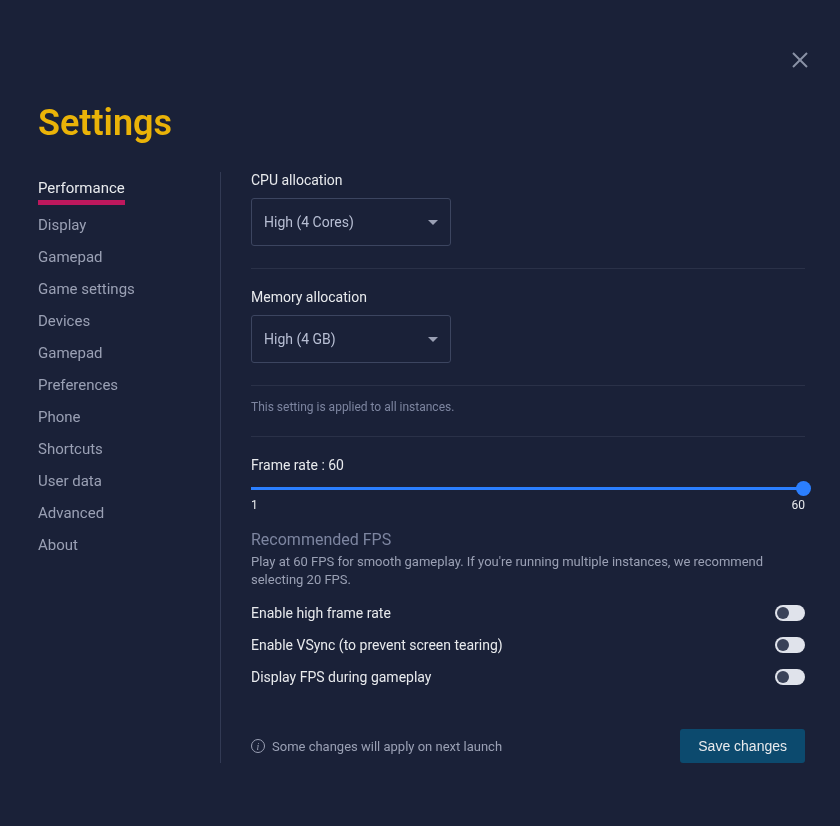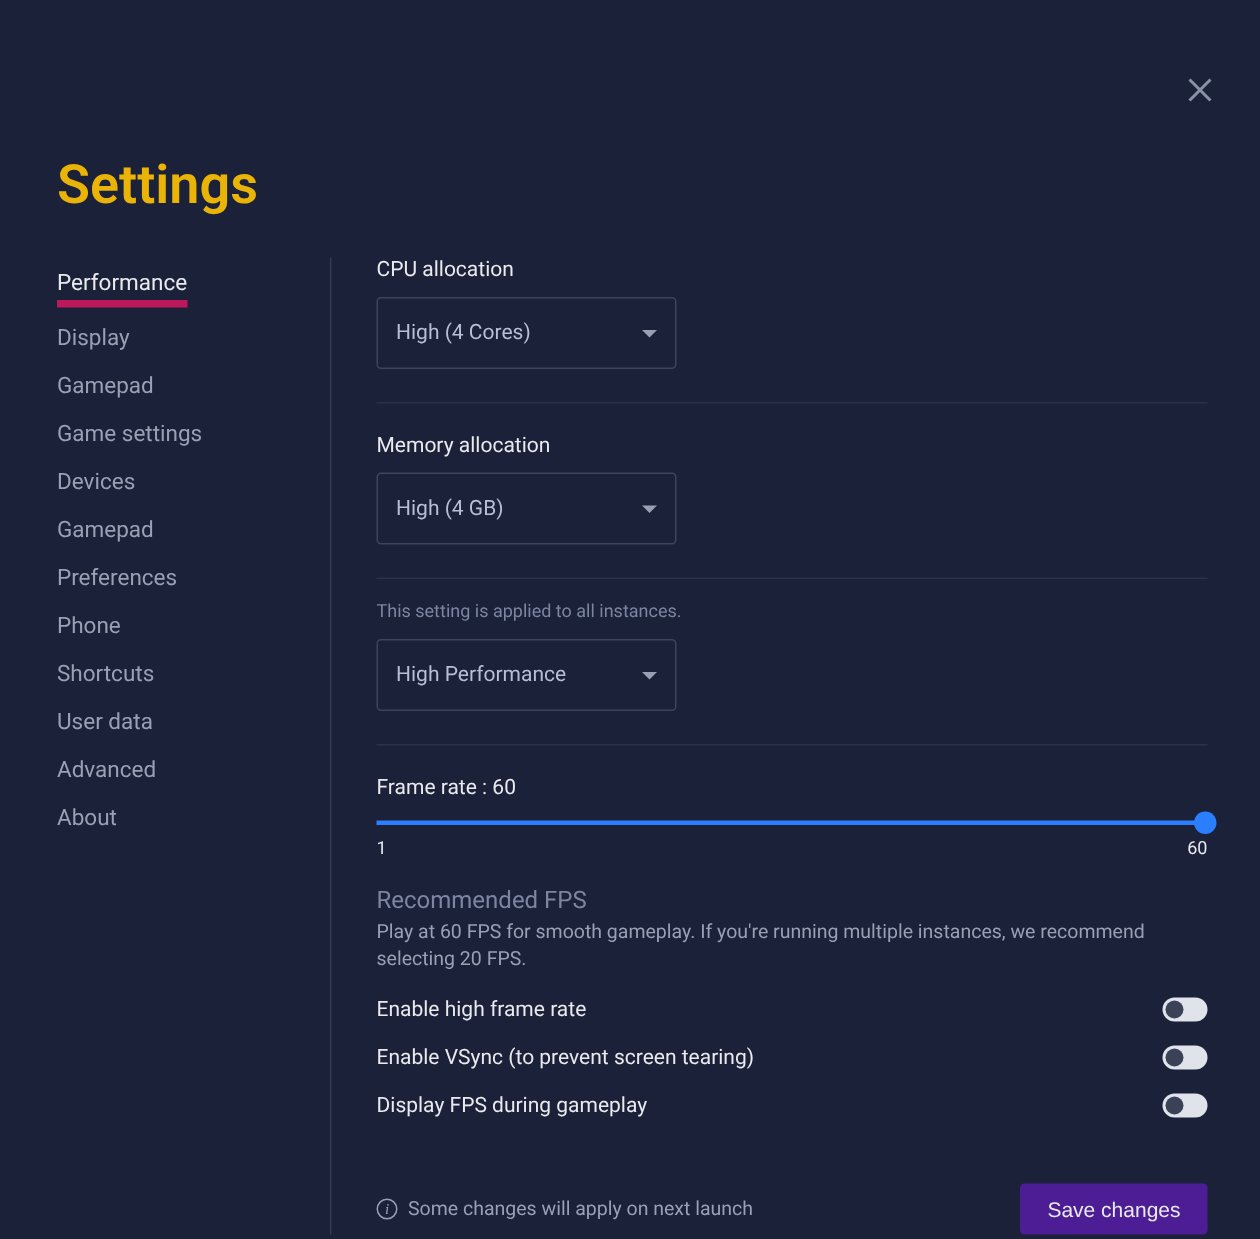--- a/index.html
+++ b/index.html
@@ -193,21 +193,21 @@
       border-radius: 50%;
       color: #9aa0b4;
       font-size: 10px;
       display: inline-flex;
       align-items: center;
       justify-content: center;
       font-style: italic;
       font-family: serif;
     }
     .save-btn {
-      background: #4c1d95;
+      background: #0c4a6e;
       color: #e8eaed;
       border: none;
       padding: 9px 18px;
       font-size: 14px;
       border-radius: 3px;
       cursor: pointer;
     }
   </style>
 </head>
 <body>
@@ -254,24 +254,20 @@
       <div class="select">
         <span>High (4 GB)</span>
         <span class="select-caret"></span>
       </div>
     </div>
 
     <hr class="divider">
 
     <div class="field-group">
       <div class="field-hint">This setting is applied to all instances.</div>
-      <div class="select">
-        <span>High Performance</span>
-        <span class="select-caret"></span>
-      </div>
     </div>
 
     <hr class="divider">
 
     <div class="frame-label">Frame rate : 60</div>
     <div class="slider-track">
       <div class="slider-thumb"></div>
     </div>
     <div class="slider-minmax">
       <span>1</span>

